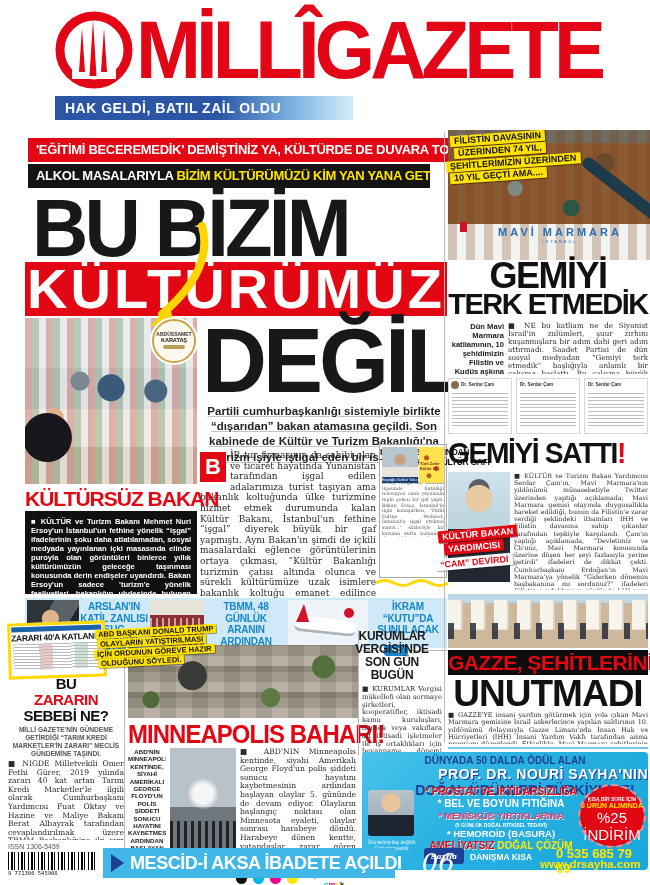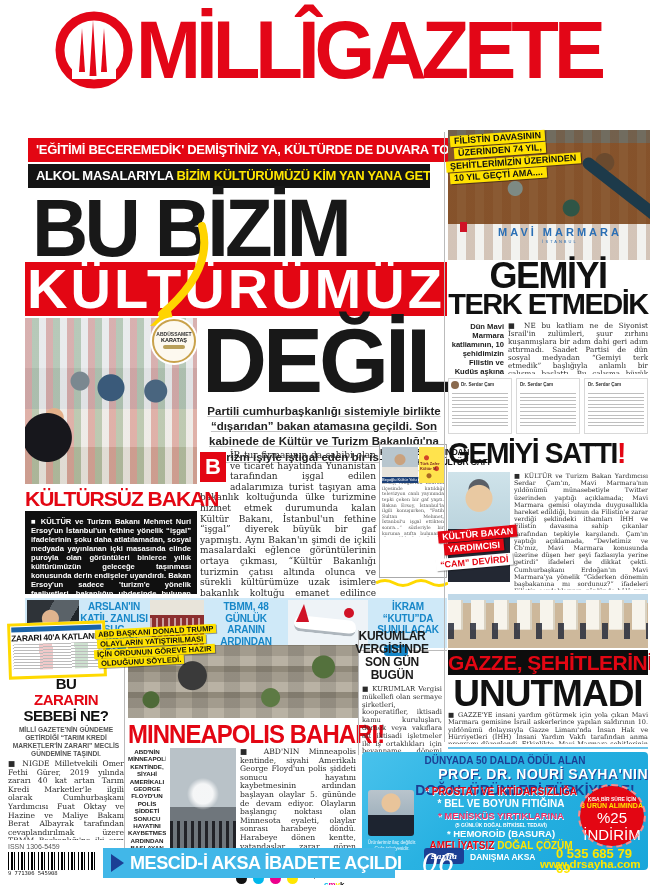--- a/index.html
+++ b/index.html
@@ -95,20 +95,21 @@
     <svg width="84" height="82" viewBox="0 0 84 82">
       <circle cx="42" cy="40" r="34" fill="none" stroke="#e30617" stroke-width="9"></circle>
       <rect x="20" y="55" width="44" height="14" fill="#fff"></rect>
       <path d="M30 18 L33 62 L27 62 Z" fill="#e30617"></path>
       <path d="M41 10 L44.5 66 L37.5 66 Z" fill="#e30617"></path>
       <path d="M52 18 L55 62 L49 62 Z" fill="#e30617"></path>
     </svg>
   </div>
   <div class="abs mast-title" style="left:136px;top:6px;width:480px;">MİLLÎGAZETE</div>
 
+  <div class="abs slogan" style="left:55px;top:96px;width:288px;height:24px;">HAK GELDİ, BATIL ZAİL OLDU</div>
 
   <div class="abs kick-red" style="left:28px;top:138px;width:422px;">'EĞİTİMİ BECEREMEDİK' DEMİŞTİNİZ YA, KÜLTÜRDE DE DUVARA TOSLADINIZ...</div>
   <div class="abs kick-black" style="left:28px;top:164px;width:394px;">
     <span class="w">ALKOL MASALARIYLA </span><span class="y">BİZİM KÜLTÜRÜMÜZÜ KİM YAN YANA GETİRDİ?..</span>
   </div>
   <div class="abs h-main" style="left:32px;top:190px;">BU BİZİM</div>
   <div class="abs h-redbox" style="left:25px;top:262px;width:422px;height:54px;">KÜLTÜRÜMÜZ</div>
   <div class="abs h-degil" style="left:202px;top:320px;width:246px;">DEĞİL</div>
 
   <div class="abs" style="left:140px;top:222px;width:90px;height:115px;z-index:5;">
@@ -318,21 +319,21 @@
       <div class="ad-item" style="color:#fff;font-size:5px;line-height:6px;">(5 GÜNLÜK DOĞAL BİTKİSEL TEDAVİ)</div>
       <div class="ad-item" style="color:#fff;font-size:9.5px;">* HEMOROİD (BASURA)</div>
       <div class="ad-item" style="font-size:10px;"><span style="color:#e30613;text-shadow:.5px .5px 0 #fff;">AMELİYATSIZ</span><span class="adyellow"> DOĞAL ÇÖZÜM</span></div>
     </div>
     <div class="burst" style="left:218px;top:34px;width:64px;height:60px;padding-top:10px;box-sizing:border-box;">
       <div style="font-size:5px;font-weight:700;">KISA BİR SÜRE İÇİN</div>
       <div style="font-size:7px;font-weight:700;color:#ffe600;">3 ÜRÜN ALIMINDA</div>
       <div style="font-size:15px;font-weight:400;">%25 İNDİRİM</div>
     </div>
     <div class="abs" style="left:62px;top:96px;width:40px;height:16px;background:#1b3f94;border-radius:3px;color:#fff;font-size:8px;font-style:italic;font-weight:700;text-align:center;line-height:16px;font-family:'DejaVu Serif',serif;">Sayha</div>
-    <div class="adfoot abs" style="left:108px;top:100px;font-size:8.5px;">DANIŞMA AKSA</div>
+    <div class="adfoot abs" style="left:108px;top:100px;font-size:8.5px;">DANIŞMA KISA</div>
     <div class="adyellow abs" style="left:194px;top:94px;font-size:13px;">0 535 685 79 69</div>
     <div class="adyellow abs" style="left:178px;top:106px;font-size:11.5px;">www.drsayha.com</div>
   </div>
 
   <div class="abs mescid" style="left:103px;top:848px;width:292px;height:30px;z-index:8;">
     <div class="play"></div>
     <div class="mescid-label">MESCİD-İ AKSA İBADETE AÇILDI</div>
     <div class="mescid-06" style="margin-left:6px;">06</div>
   </div>
 

